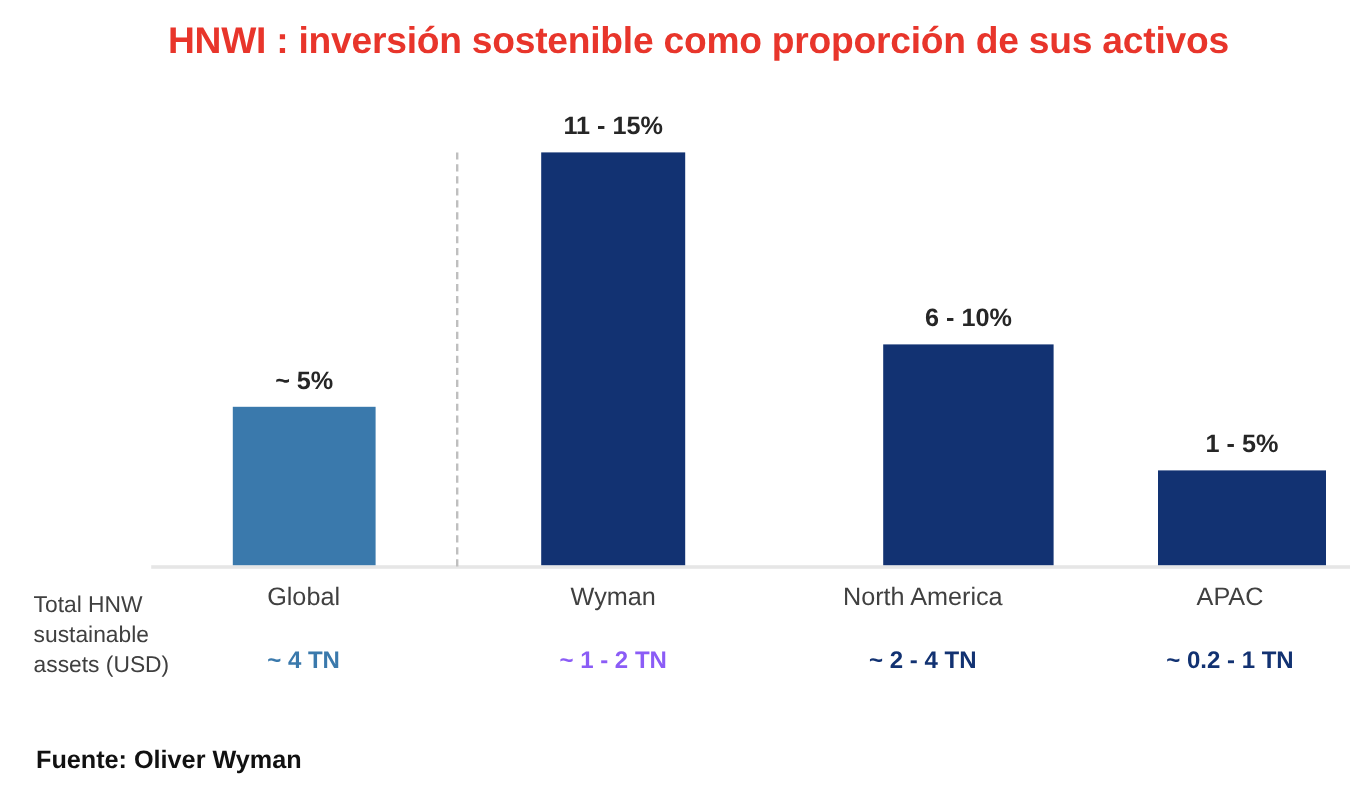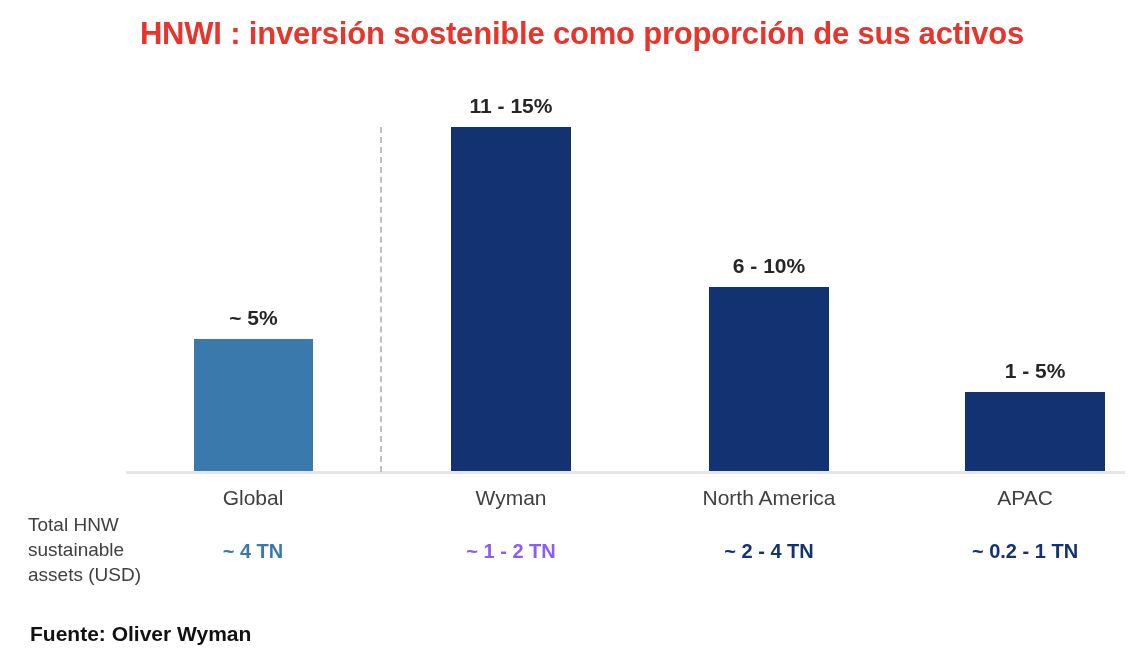--- a/index.html
+++ b/index.html
@@ -95,21 +95,21 @@
     text-align: center;
     font-size: 20px;
     font-weight: bold;
     white-space: nowrap;
   }
 
   
   #row-caption {
     position: absolute;
     left: 28px;
-    top: 512px;
+    top: 492px;
     width: 120px;
     font-size: 19px;
     line-height: 25px;
     color: #404040;
   }
 
   
   #source-note {
     position: absolute;
     left: 30px;
@@ -133,21 +133,21 @@
   <div class="bar" id="bar-0" style="left: 194px; width: 119px; height: 132px;">
     <div class="bar-rect" id="bar-rect-0" style="height: 132px; background: rgb(58, 121, 172);"></div>
     <div class="bar-value" id="bar-value-0" style="top: -33px;">~ 5%</div>
   </div>
 
   <div class="bar" id="bar-1" style="left: 451px; width: 120px; height: 344px;">
     <div class="bar-rect" id="bar-rect-1" style="height: 344px; background: rgb(18, 50, 114);"></div>
     <div class="bar-value" id="bar-value-1" style="top: -33px;">11 - 15%</div>
   </div>
 
-  <div class="bar" id="bar-2" style="left: 709px; width: 120px; height: 184px;">
+  <div class="bar" id="bar-2" style="left: 736px; width: 142px; height: 184px;">
     <div class="bar-rect" id="bar-rect-2" style="height: 184px; background: rgb(18, 50, 114);"></div>
     <div class="bar-value" id="bar-value-2" style="top: -33px;">6 - 10%</div>
   </div>
 
   <div class="bar" id="bar-3" style="left: 965px; width: 140px; height: 79px;">
     <div class="bar-rect" id="bar-rect-3" style="height: 79px; background: rgb(18, 50, 114);"></div>
     <div class="bar-value" id="bar-value-3" style="top: -33px;">1 - 5%</div>
   </div>
 
   <div class="cat-label" id="cat-label-0" style="left: 113px; width: 280px;">Global</div>

